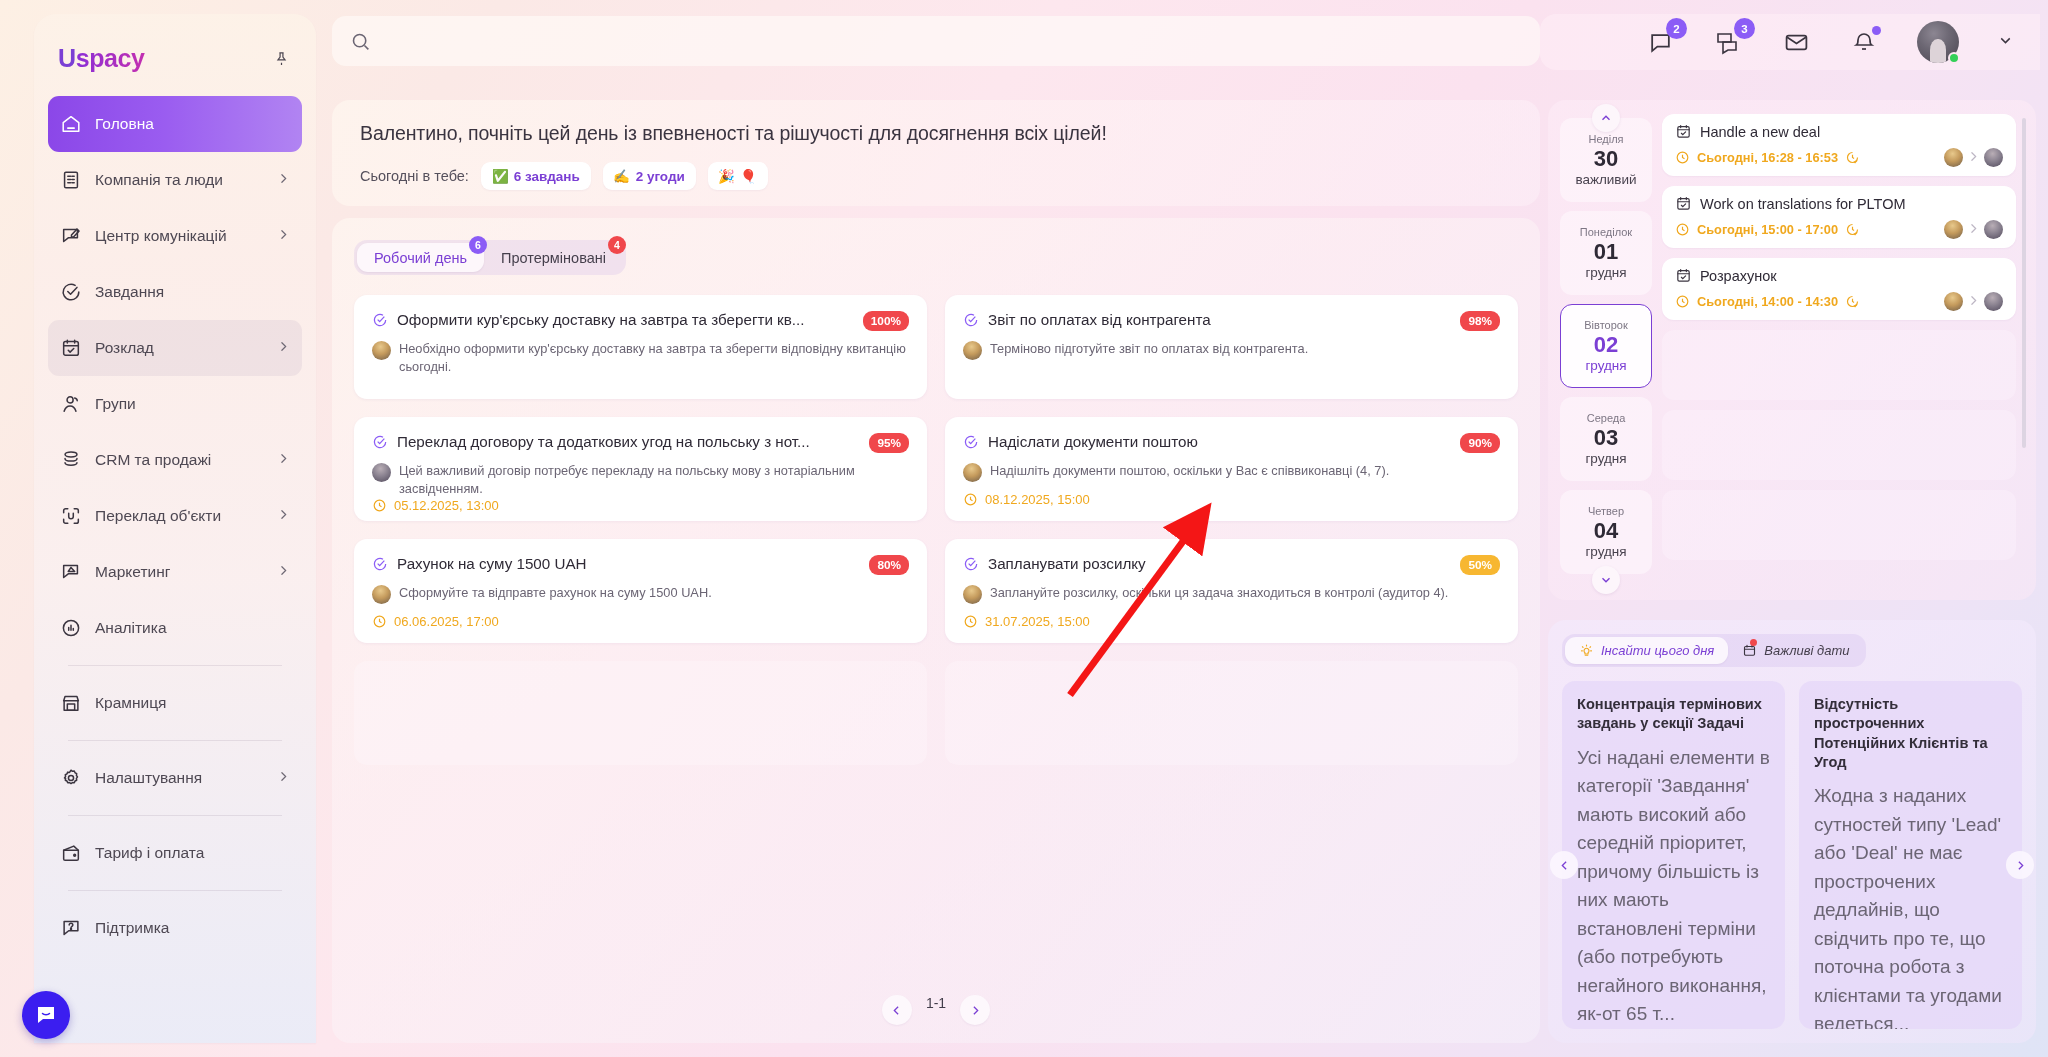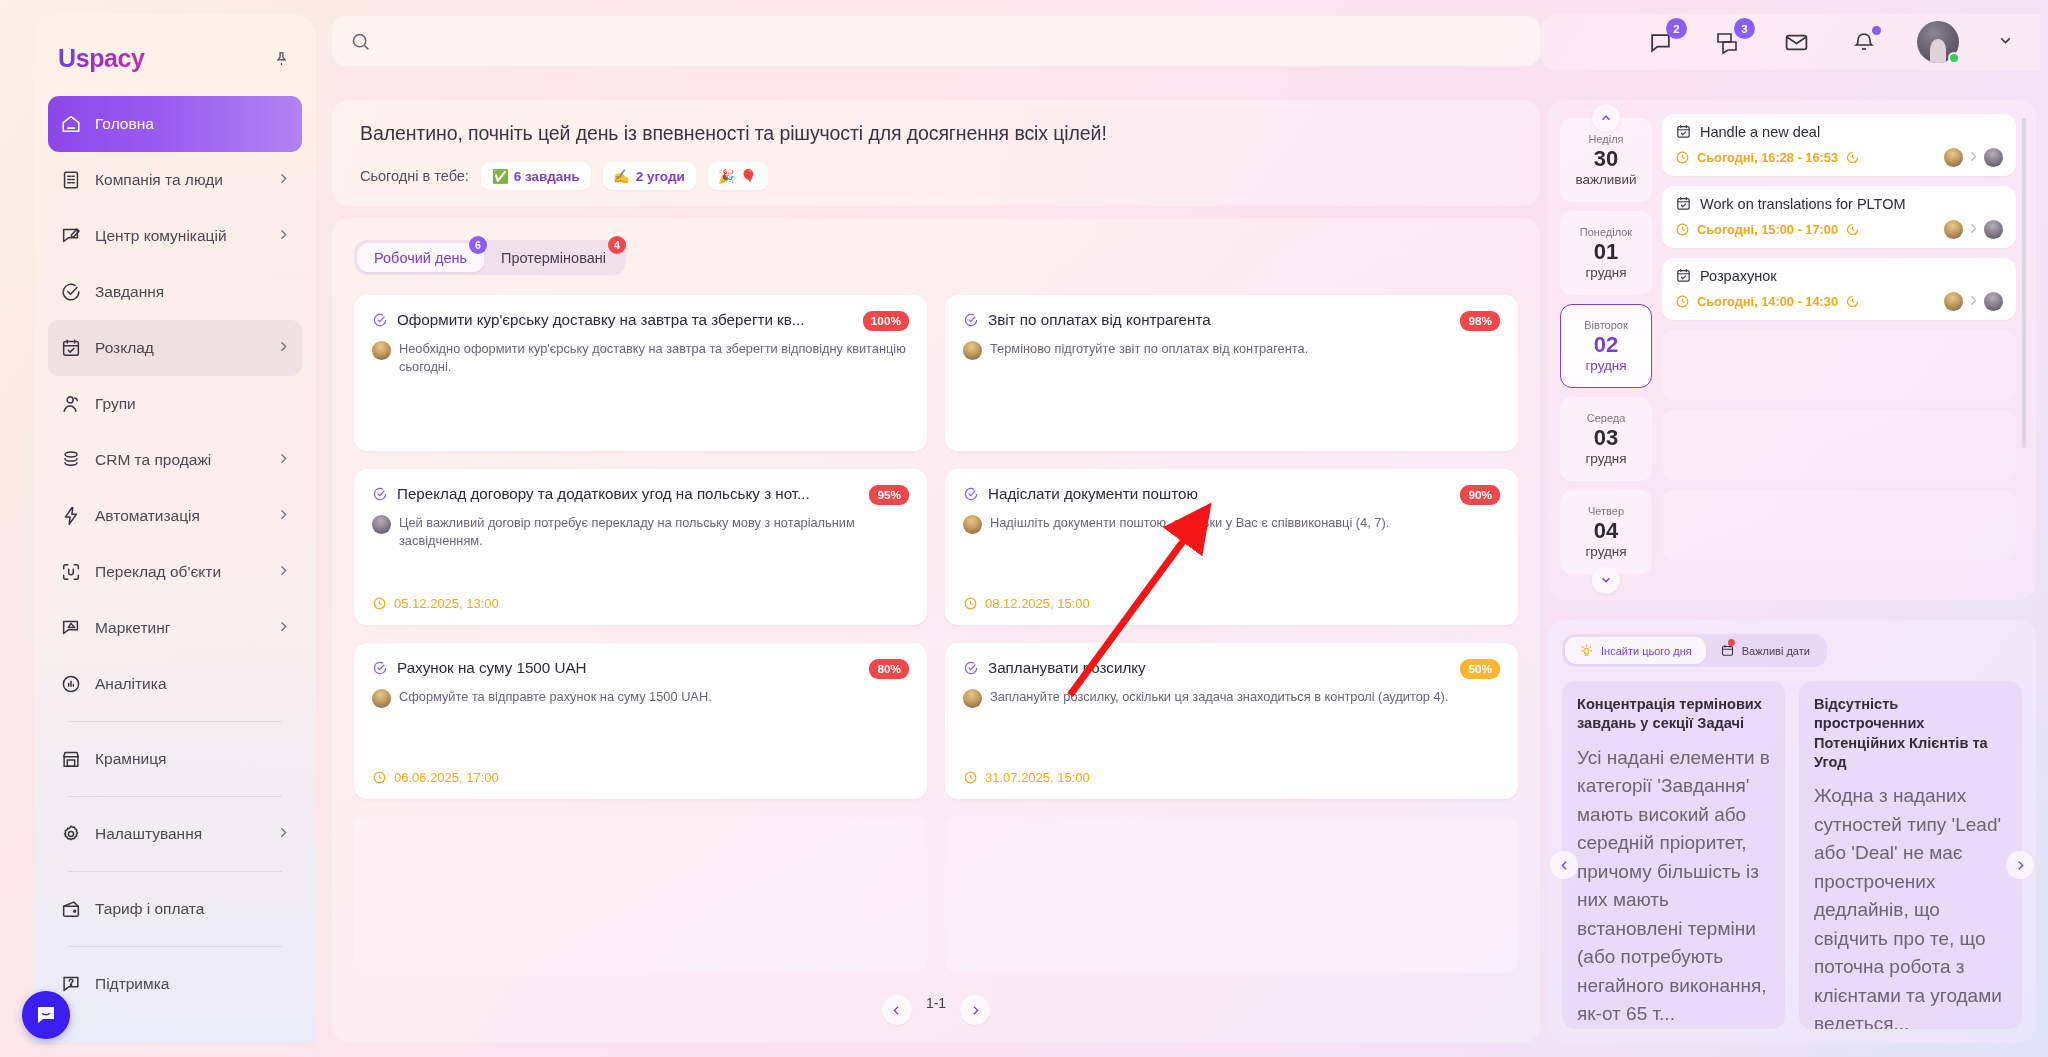--- a/index.html
+++ b/index.html
@@ -108,21 +108,21 @@
   .tab.active { background:#fdf7fb; color:#7b3fd4; box-shadow:0 1px 2px rgba(120,90,150,.1);}
   .tab-badge {
     position:absolute; top:-7px; right:-3px; min-width:18px; height:18px; border-radius:50%;
     font-size:10.5px; font-weight:600; color:#fff; display:flex; align-items:center; justify-content:center;
   }
   .tab-badge.purple { background:#8b5cf6; }
   .tab-badge.red { background:#f0474b; }
   .cards { margin-top: 20px; display:grid; grid-template-columns: 1fr 1fr; gap: 18px; }
   .card {
     background:#fff; border-radius: 13px; padding: 16px 18px 14px 18px;
-    height: 156px; position:relative; cursor:pointer;
+    height: 104px; position:relative; cursor:pointer;
     box-shadow: 0 1px 3px rgba(120,90,150,.07);
     display:flex; flex-direction:column;
   }
   .card.empty { background: rgba(255,253,255,.28); box-shadow:none; cursor:default;}
   .card-head { display:flex; align-items:flex-start; gap: 9px; }
   .card-title { font-size: 15.2px; color:#2f2a36; flex:1; overflow:hidden; text-overflow:ellipsis; white-space:nowrap; padding-right: 6px;}
   .pct { flex:0 0 auto; color:#fff; border-radius: 9px; font-size: 11.8px; font-weight:600; padding: 3px 8px; }
   .card-desc { display:flex; gap:8px; margin-top: 9px; align-items:flex-start; }
   .mini-av {
     width:19px; height:19px; border-radius:50%; flex:0 0 19px; margin-top:1px;
@@ -174,21 +174,21 @@
   .ev-time { font-size: 12.8px; color:#f0a81e; font-weight:600;}
   .ev-avs { margin-left:auto; display:flex; align-items:center; gap:4px; }
   .ev-avs .arr { color:#bdb6c4; font-size:11px;}
   .vscroll { position:absolute; right:-2px; top: 4px; width:4px; height: 330px; background:#ddd4e2; border-radius:2px;}
   #insights {
     position:absolute; left: 1548px; top: 620px; width: 488px; height: 423px;
     background: linear-gradient(160deg, rgba(244,234,252,.72), rgba(238,230,250,.66));
     border-radius: 18px; padding: 14px 14px 0 14px;
   }
   .itabs { display:flex; background: rgba(222,205,242,.55); border-radius: 13px; width: fit-content; height:33px; padding:3px;}
-  .itab { display:flex; align-items:center; gap:7px; padding: 0 14px; border-radius:11px; font-size:11px; color:#453f4c; cursor:pointer; white-space:nowrap; position:relative;}
+  .itab { display:flex; align-items:center; gap:7px; padding: 0 14px; border-radius:11px; font-size:13px; color:#453f4c; cursor:pointer; white-space:nowrap; position:relative;font-style:italic;}
   .itab.active { background:#fbf6fd; color:#7b3fd4; box-shadow:0 1px 2px rgba(120,90,150,.09);}
   .idot { position:absolute; top:2px; left: 22px; width:7px; height:7px; border-radius:50%; background:#f0474b;}
   .icards { margin-top: 14px; display:grid; grid-template-columns: 1fr 1fr; gap: 14px; position:relative;}
   .icard { background: rgba(228,215,248,.72); border-radius: 13px; padding: 14px 15px; height: 348px; overflow:hidden; cursor:pointer;}
   .icard h4 { font-size: 14.6px; font-weight:700; color:#332e3a; line-height:1.32; }
   .icard p { font-size: 19px; color:#6b6574; line-height:1.50; margin-top: 10px;}
   .inav {
     position:absolute; top: 170px; width:28px; height:28px; border-radius:50%;
     background: rgba(252,247,254,.88); display:flex; align-items:center; justify-content:center;
     cursor:pointer; color:#7b3fd4; font-size:13px; z-index:4;
@@ -293,31 +293,20 @@
           </svg>
         </span>
         <span class="lbl">CRM та продажі</span>
         <span class="chev"><svg width="13" height="13" viewBox="0 0 24 24" fill="none" stroke="currentColor" stroke-width="2.2" stroke-linecap="round">
             <path d="M9 5l7 7-7 7"></path>
           </svg></span>
       </div>
       <div class="nav-item">
         <span class="ico">
           <svg width="22" height="22" viewBox="0 0 24 24" fill="none" stroke="currentColor" stroke-width="1.65" stroke-linecap="round" stroke-linejoin="round">
-            <path d="M13 3L6 13h5l-1 8 8-11h-5l1-7z"></path>
-          </svg>
-        </span>
-        <span class="lbl">Автоматизація</span>
-        <span class="chev"><svg width="13" height="13" viewBox="0 0 24 24" fill="none" stroke="currentColor" stroke-width="2.2" stroke-linecap="round">
-            <path d="M9 5l7 7-7 7"></path>
-          </svg></span>
-      </div>
-      <div class="nav-item">
-        <span class="ico">
-          <svg width="22" height="22" viewBox="0 0 24 24" fill="none" stroke="currentColor" stroke-width="1.65" stroke-linecap="round" stroke-linejoin="round">
             <path d="M4 8.5V6a2 2 0 012-2h2.5M15.5 4H18a2 2 0 012 2v2.5M20 15.5V18a2 2 0 01-2 2h-2.5M8.5 20H6a2 2 0 01-2-2v-2.5"></path>
             <path d="M9.5 9v3.5a2.5 2.5 0 005 0V9"></path>
           </svg>
         </span>
         <span class="lbl">Переклад об'єкти</span>
         <span class="chev"><svg width="13" height="13" viewBox="0 0 24 24" fill="none" stroke="currentColor" stroke-width="2.2" stroke-linecap="round">
             <path d="M9 5l7 7-7 7"></path>
           </svg></span>
       </div>
       <div class="nav-item">

